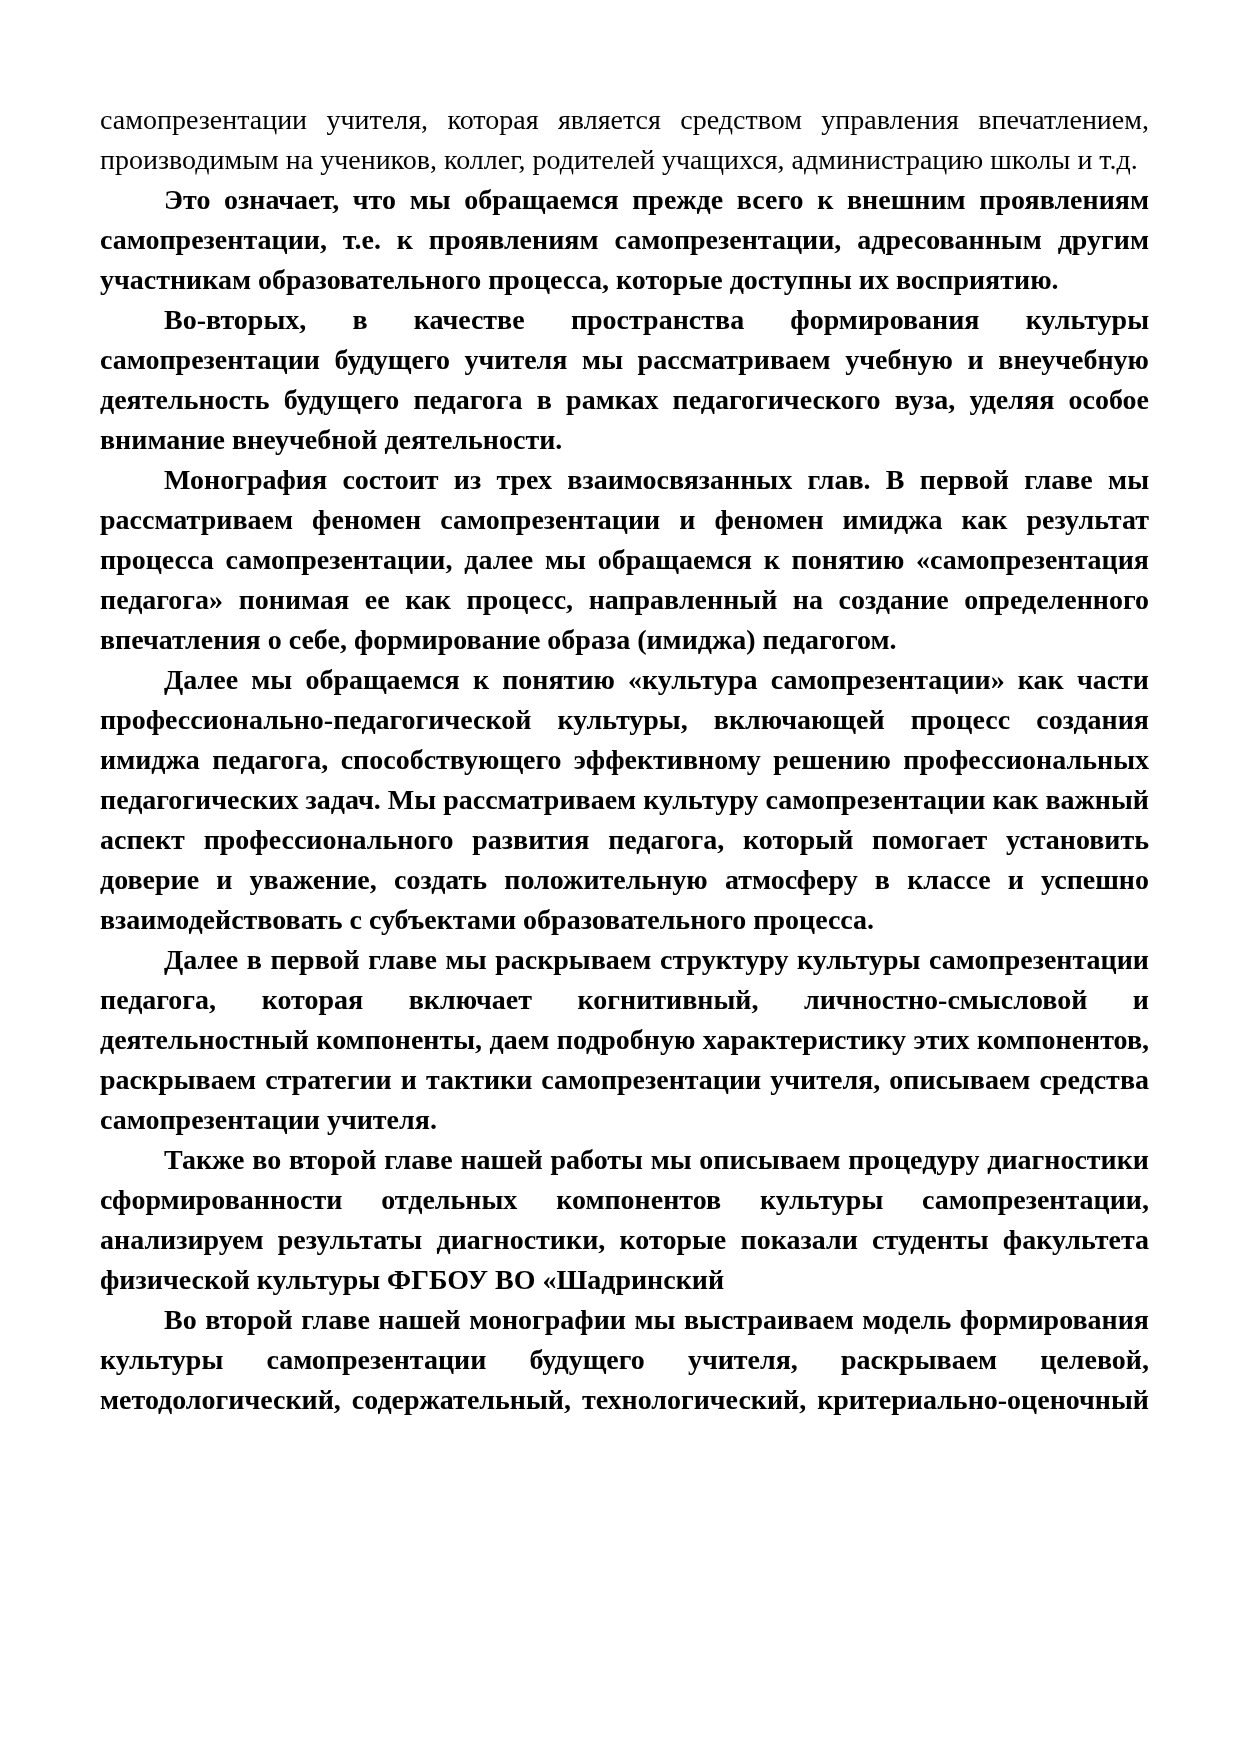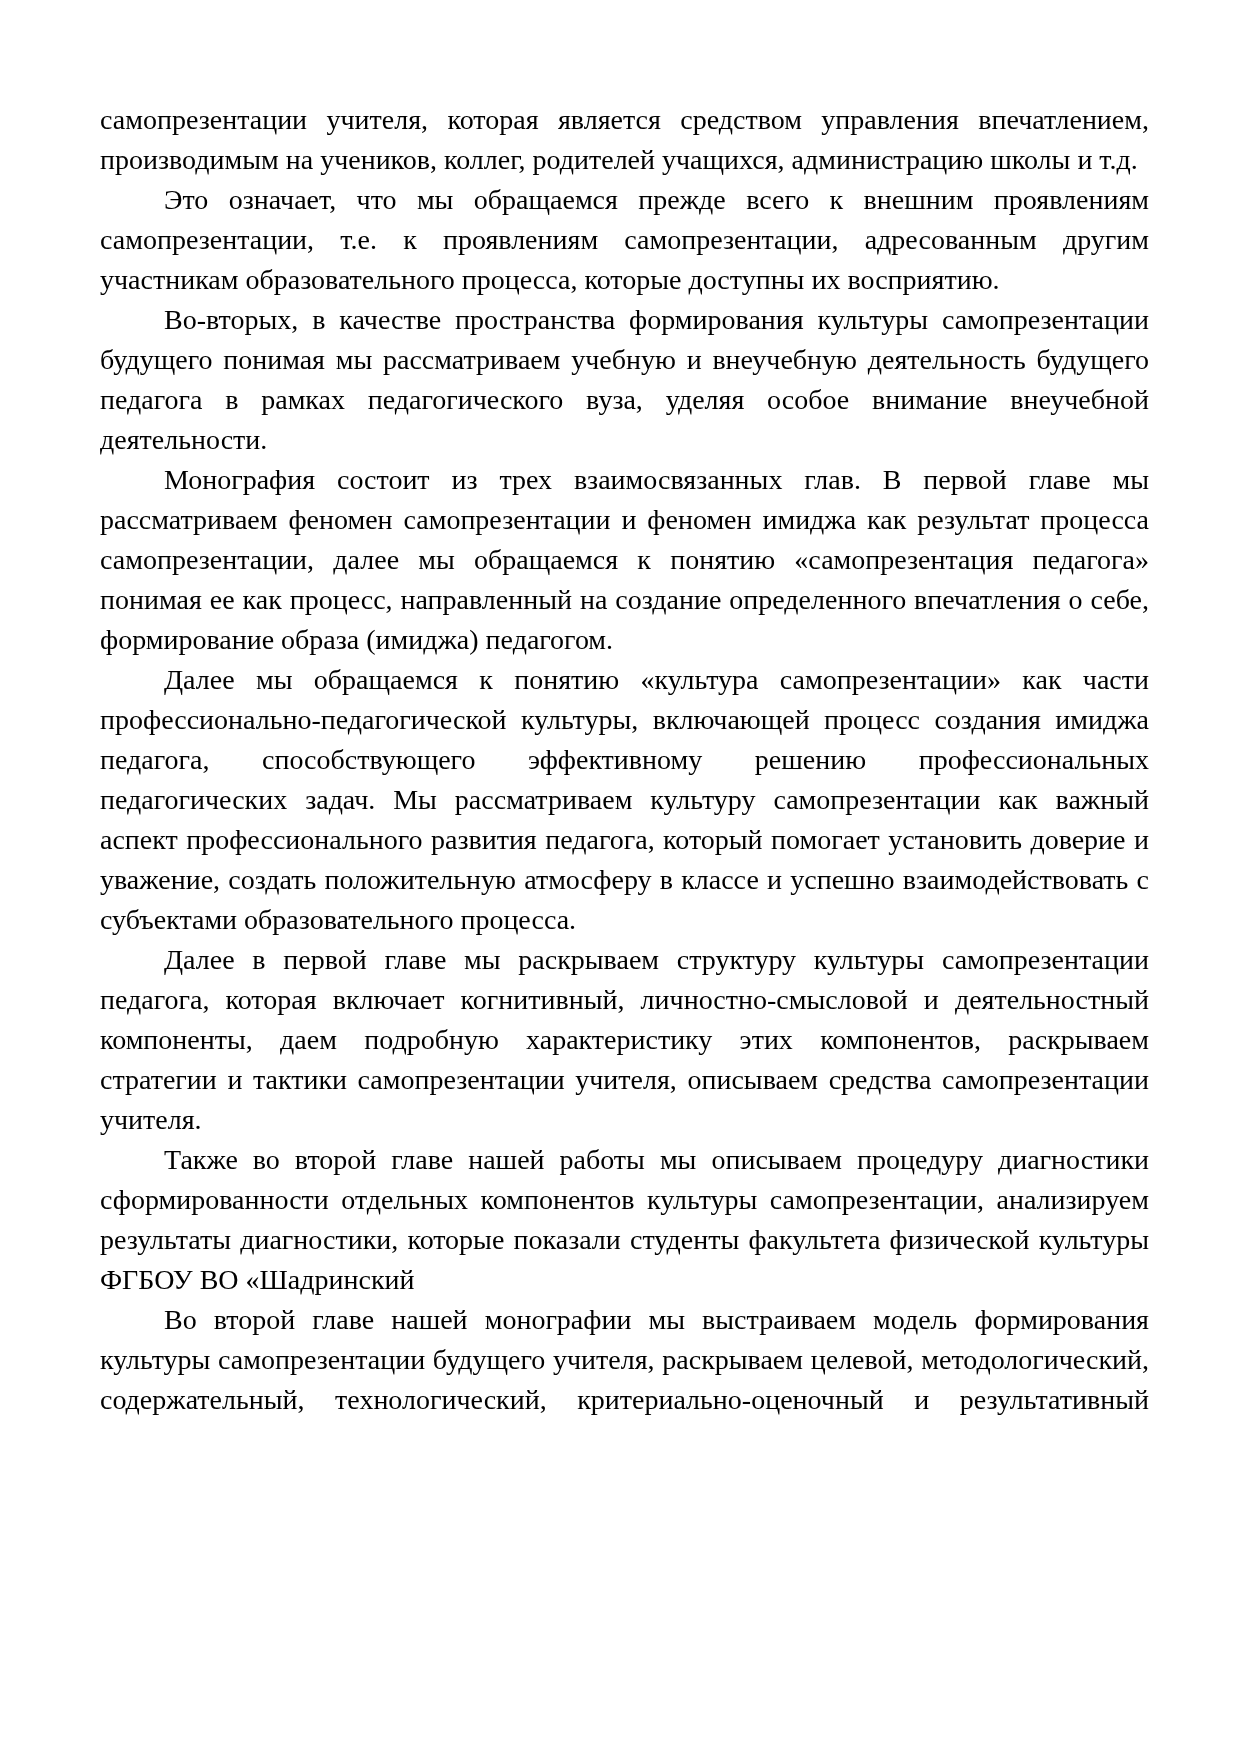--- a/index.html
+++ b/index.html
@@ -24,40 +24,41 @@
     font-size: 28px;
     line-height: 40px;
     text-align: justify;
   }
   .content p {
     margin: 0;
     padding: 0;
   }
   .content p.indent {
     text-indent: 64px;
+    font-weight: bold;
   }
   .page-number {
     position: absolute;
     left: 0;
     top: 1646px;
     width: 100%;
     text-align: center;
     font-family: "Liberation Sans", "DejaVu Sans", sans-serif;
     font-size: 21px;
     color: #000000;
   }
 </style>
 </head>
 <body>
 
 <div class="page">
   <div class="content">
     <p>самопрезентации учителя, которая является средством управления впечатлением, производимым на учеников, коллег, родителей учащихся, администрацию школы и т.д.</p>
     <p class="indent">Это означает, что мы обращаемся прежде всего к внешним проявлениям самопрезентации, т.е. к проявлениям самопрезентации, адресованным другим участникам образовательного процесса, которые доступны их восприятию.</p>
-    <p class="indent">Во-вторых, в качестве пространства формирования культуры самопрезентации будущего понимая мы рассматриваем учебную и внеучебную деятельность будущего педагога в рамках педагогического вуза, уделяя особое внимание внеучебной деятельности.</p>
+    <p class="indent">Во-вторых, в качестве пространства формирования культуры самопрезентации будущего учителя мы рассматриваем учебную и внеучебную деятельность будущего педагога в рамках педагогического вуза, уделяя особое внимание внеучебной деятельности.</p>
     <p class="indent">Монография состоит из трех взаимосвязанных глав. В первой главе мы рассматриваем феномен самопрезентации и феномен имиджа как результат процесса самопрезентации, далее мы обращаемся к понятию «самопрезентация педагога» понимая ее как процесс, направленный на создание определенного впечатления о себе, формирование образа (имиджа) педагогом.</p>
     <p class="indent">Далее мы обращаемся к понятию «культура самопрезентации» как части профессионально-педагогической культуры, включающей процесс создания имиджа педагога, способствующего эффективному решению профессиональных педагогических задач. Мы рассматриваем культуру самопрезентации как важный аспект профессионального развития педагога, который помогает установить доверие и уважение, создать положительную атмосферу в классе и успешно взаимодействовать с субъектами образовательного процесса.</p>
     <p class="indent">Далее в первой главе мы раскрываем структуру культуры самопрезентации педагога, которая включает когнитивный, личностно-смысловой и деятельностный компоненты, даем подробную характеристику этих компонентов, раскрываем стратегии и тактики самопрезентации учителя, описываем средства самопрезентации учителя.</p>
     <p class="indent">Также во второй главе нашей работы мы описываем процедуру диагностики сформированности отдельных компонентов культуры самопрезентации, анализируем результаты диагностики, которые показали студенты факультета физической культуры ФГБОУ ВО «Шадринский</p>
     <p class="indent">Во второй главе нашей монографии мы выстраиваем модель формирования культуры самопрезентации будущего учителя, раскрываем целевой, методологический, содержательный, технологический, критериально-оценочный и результативный компоненты этой модели, а также раскрываем критерии высокого, низкого и среднего уровня сформированности культуры самопрезентации будущего педагога.</p>
   </div>
   <div class="page-number">5</div>
 </div>
 
 </body></html>

